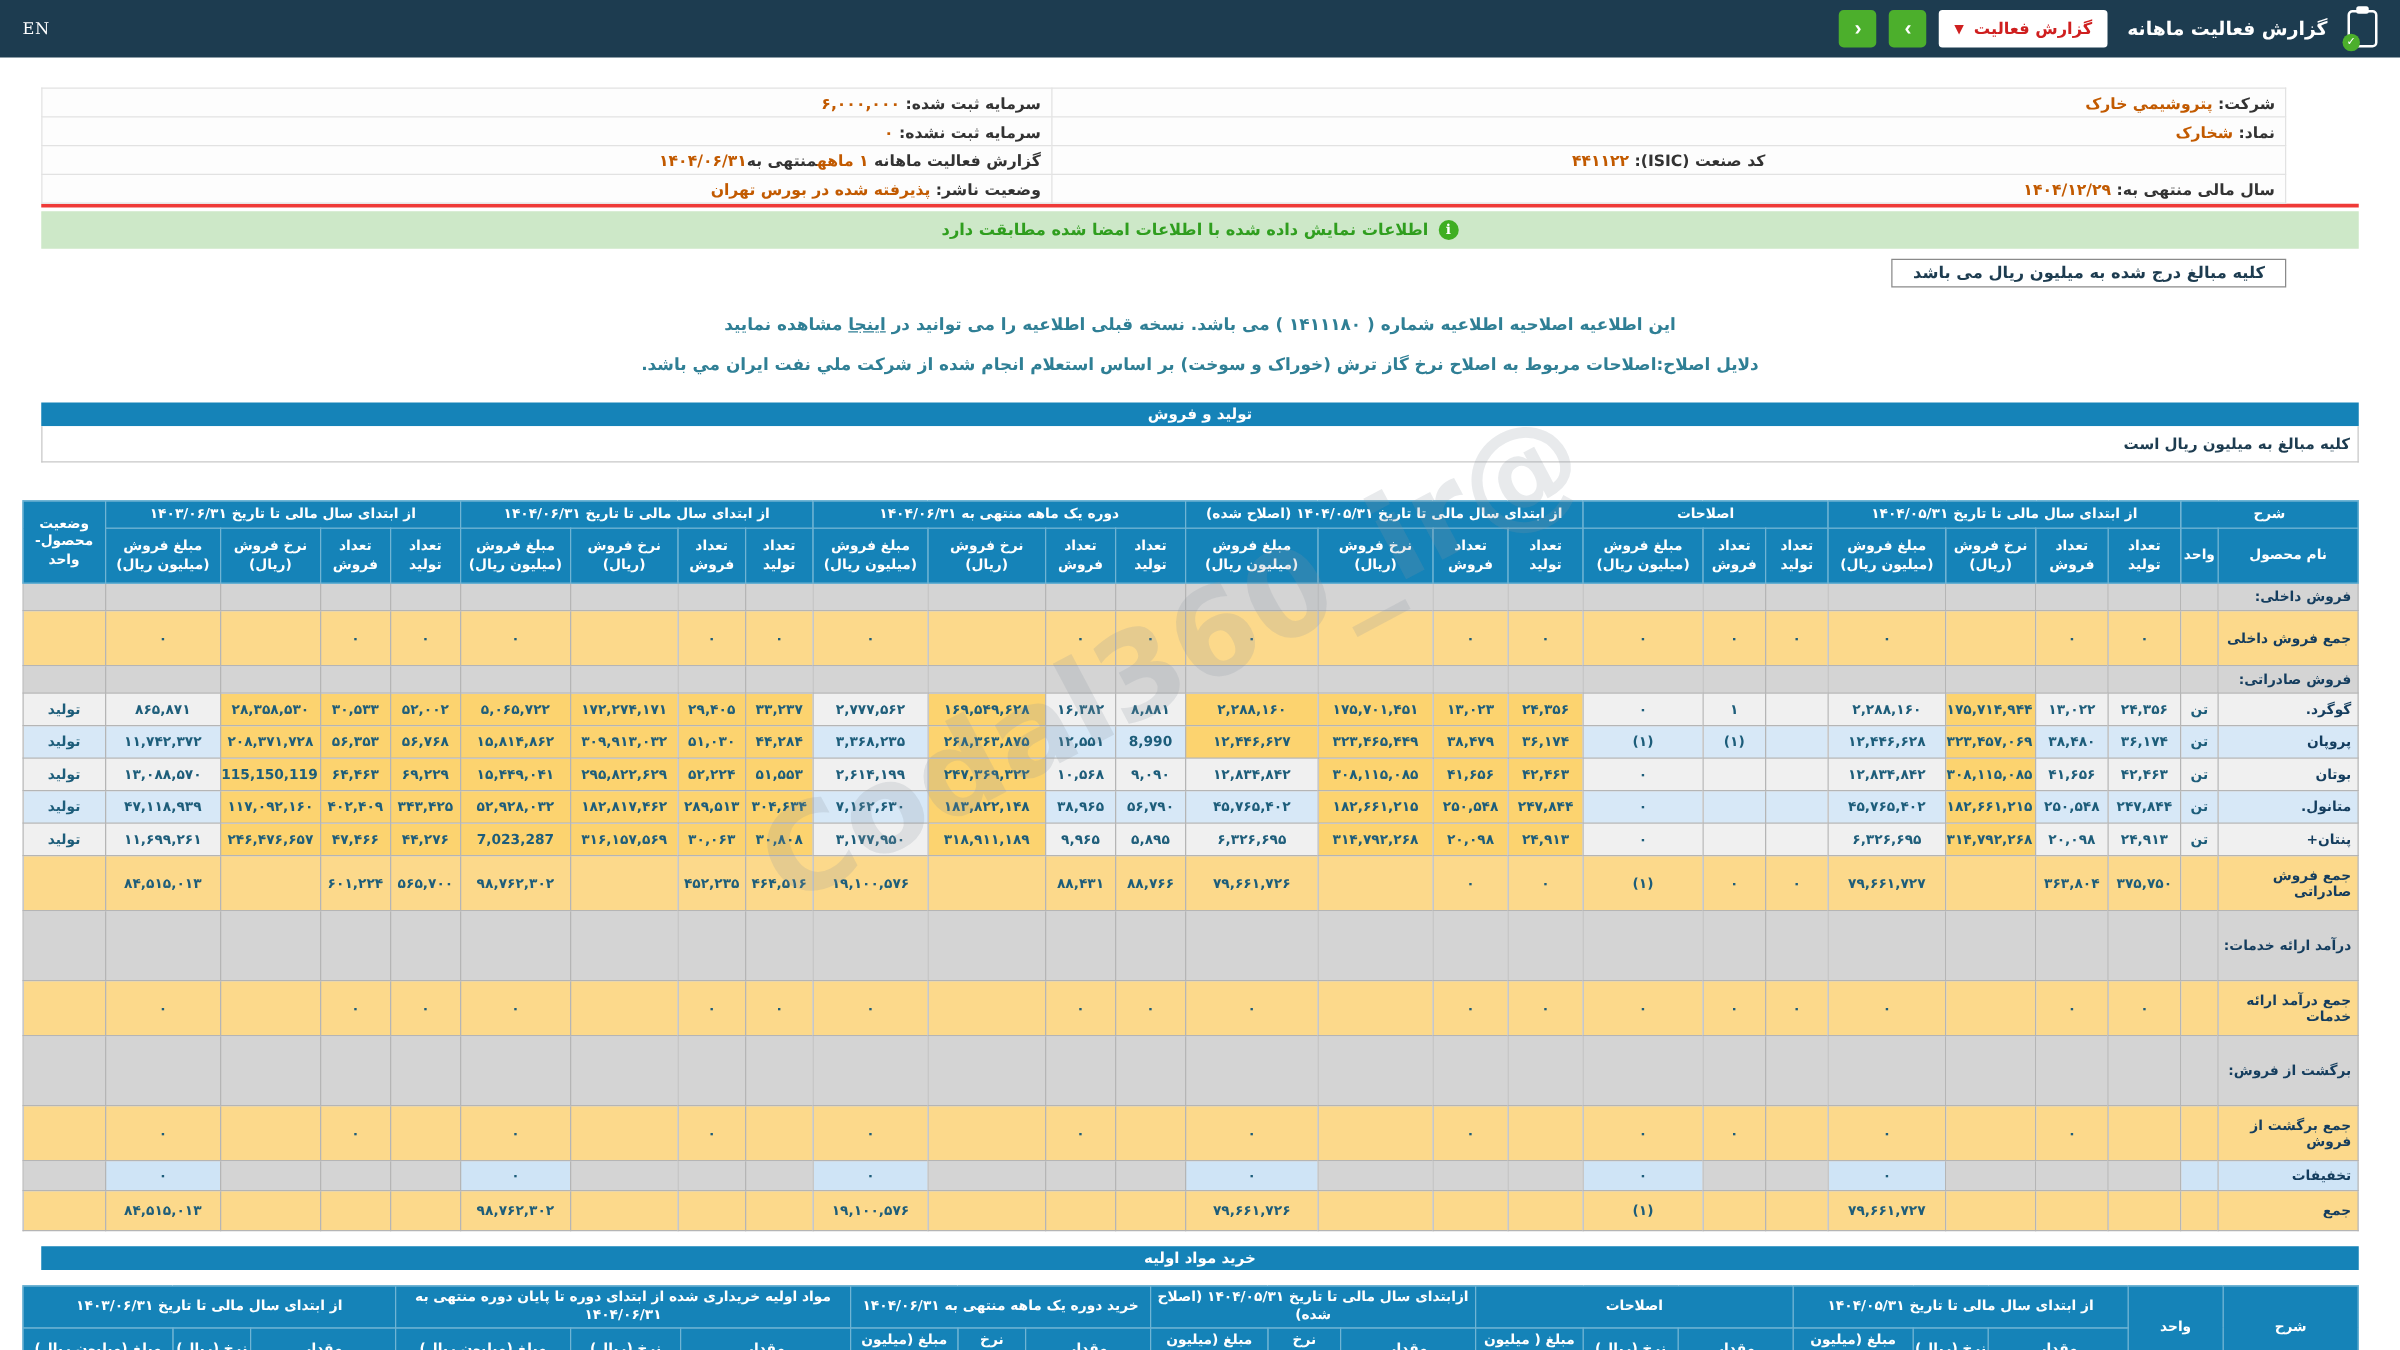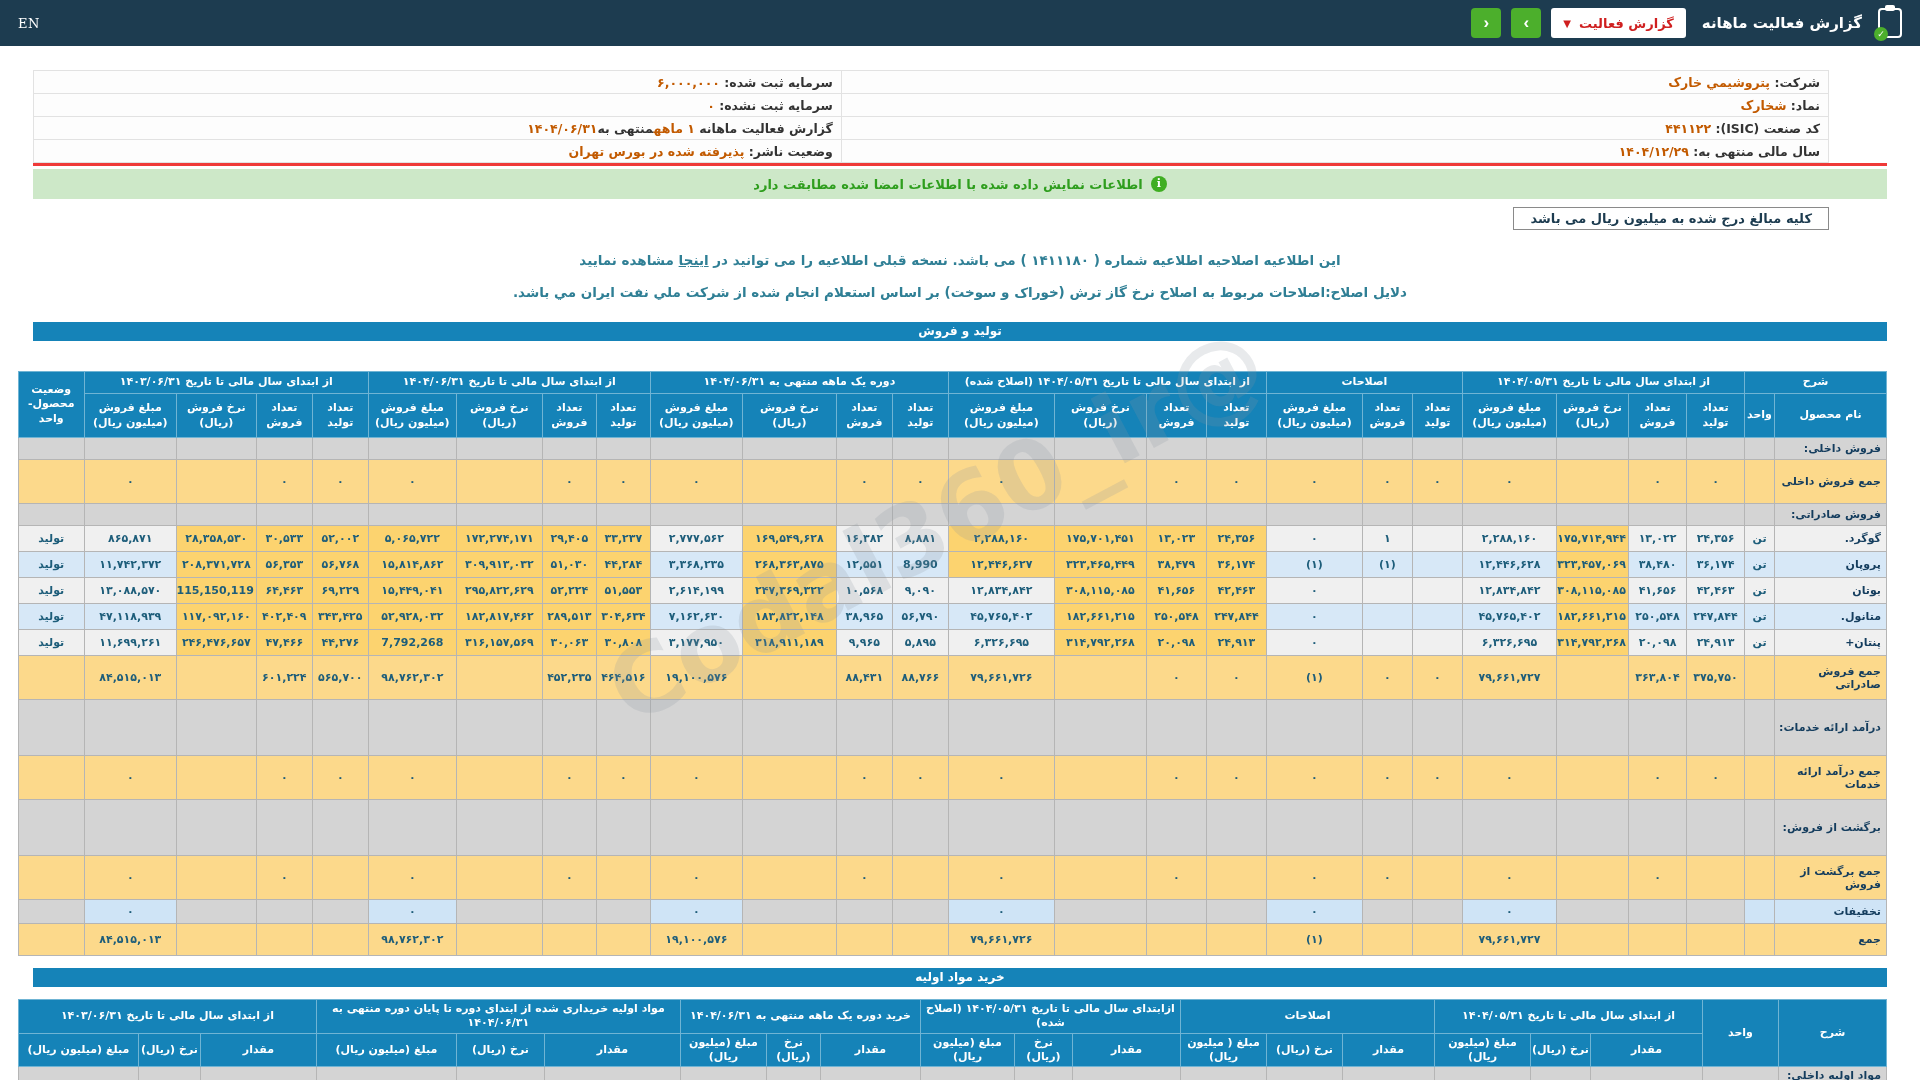--- a/index.html
+++ b/index.html
@@ -106,21 +106,21 @@
       <tbody id="info-body">
         <tr>
           <td style="width: 55%;"><span class="seg-dark">شرکت: </span><span class="seg-orange">پتروشيمي خارک</span></td>
           <td style="width: 45%;"><span class="seg-dark">سرمایه ثبت شده: </span><span class="seg-orange">۶,۰۰۰,۰۰۰</span></td>
         </tr>
         <tr>
           <td style="width: 55%;"><span class="seg-dark">نماد: </span><span class="seg-orange">شخارک</span></td>
           <td style="width: 45%;"><span class="seg-dark">سرمایه ثبت نشده: </span><span class="seg-orange">۰</span></td>
         </tr>
         <tr>
-          <td style="width: 55%;"><span class="seg-dark">کد صنعت (ISIC): </span><span class="seg-orange">۴۴۱۱۲۲</span></td>
+          <td style="width: 55%; text-align: center;"><span class="seg-dark">کد صنعت (ISIC): </span><span class="seg-orange">۴۴۱۱۲۲</span></td>
           <td style="width: 45%;"><span class="seg-dark">گزارش فعالیت ماهانه </span><span class="seg-orange">۱ ماهه</span><span class="seg-dark">منتهی به</span><span class="seg-orange">۱۴۰۴/۰۶/۳۱</span></td>
         </tr>
         <tr>
           <td style="width: 55%;"><span class="seg-dark">سال مالی منتهی به: </span><span class="seg-orange">۱۴۰۴/۱۲/۲۹</span></td>
           <td style="width: 45%;"><span class="seg-dark">وضعیت ناشر: </span><span class="seg-orange">پذیرفته شده در بورس تهران</span></td>
         </tr>
       </tbody>
     </table>
 </div>
 
@@ -133,20 +133,21 @@
   <span class="note-box">کلیه مبالغ درج شده به میلیون ریال می باشد</span>
 </div>
 
 <div class="amend amend-1">
   <span>این اطلاعیه اصلاحیه اطلاعیه شماره ( ۱۴۱۱۱۸۰ ) می باشد. نسخه قبلی اطلاعیه را می توانید در </span><a>اینجا</a><span> مشاهده نمایید</span>
 </div>
 <div class="amend amend-2">دلایل اصلاح:اصلاحات مربوط به اصلاح نرخ گاز ترش (خوراک و سوخت) بر اساس استعلام انجام شده از شرکت ملي نفت ایران مي باشد.</div>
 
 <div class="section">
   <div class="sec-bar sec-bar-1">تولید و فروش</div>
+  <div class="sub-row">کلیه مبالغ به میلیون ریال است</div>
   <div class="tbl-gap"></div>
   <table class="grid" id="prod-table">
       <colgroup>
         <col style="width: 112px;">
         <col style="width: 30px;">
         <col style="width: 58px;">
         <col style="width: 58px;">
         <col style="width: 72px;">
         <col style="width: 94px;">
         <col style="width: 50px;">
@@ -444,21 +445,21 @@
           <td class="c-y">۲۰,۰۹۸</td>
           <td class="c-y">۳۱۴,۷۹۲,۲۶۸</td>
           <td class="r-w">۶,۳۲۶,۶۹۵</td>
           <td class="r-w">۵,۸۹۵</td>
           <td class="r-w">۹,۹۶۵</td>
           <td class="c-y">۳۱۸,۹۱۱,۱۸۹</td>
           <td class="r-w">۳,۱۷۷,۹۵۰</td>
           <td class="c-y">۳۰,۸۰۸</td>
           <td class="c-y">۳۰,۰۶۳</td>
           <td class="c-y">۳۱۶,۱۵۷,۵۶۹</td>
-          <td class="c-y">7,792,268</td>
+          <td class="c-y">7,023,287</td>
           <td class="c-y">۴۴,۲۷۶</td>
           <td class="c-y">۴۷,۴۶۶</td>
           <td class="c-y">۲۴۶,۴۷۶,۶۵۷</td>
           <td class="r-w">۱۱,۶۹۹,۲۶۱</td>
           <td class="r-w">تولید</td>
         </tr>
         <tr class="h-sum">
           <td class="r-y lbl">جمع فروش صادراتی</td>
           <td class="r-y"></td>
           <td class="r-y">۳۷۵,۷۵۰</td>

